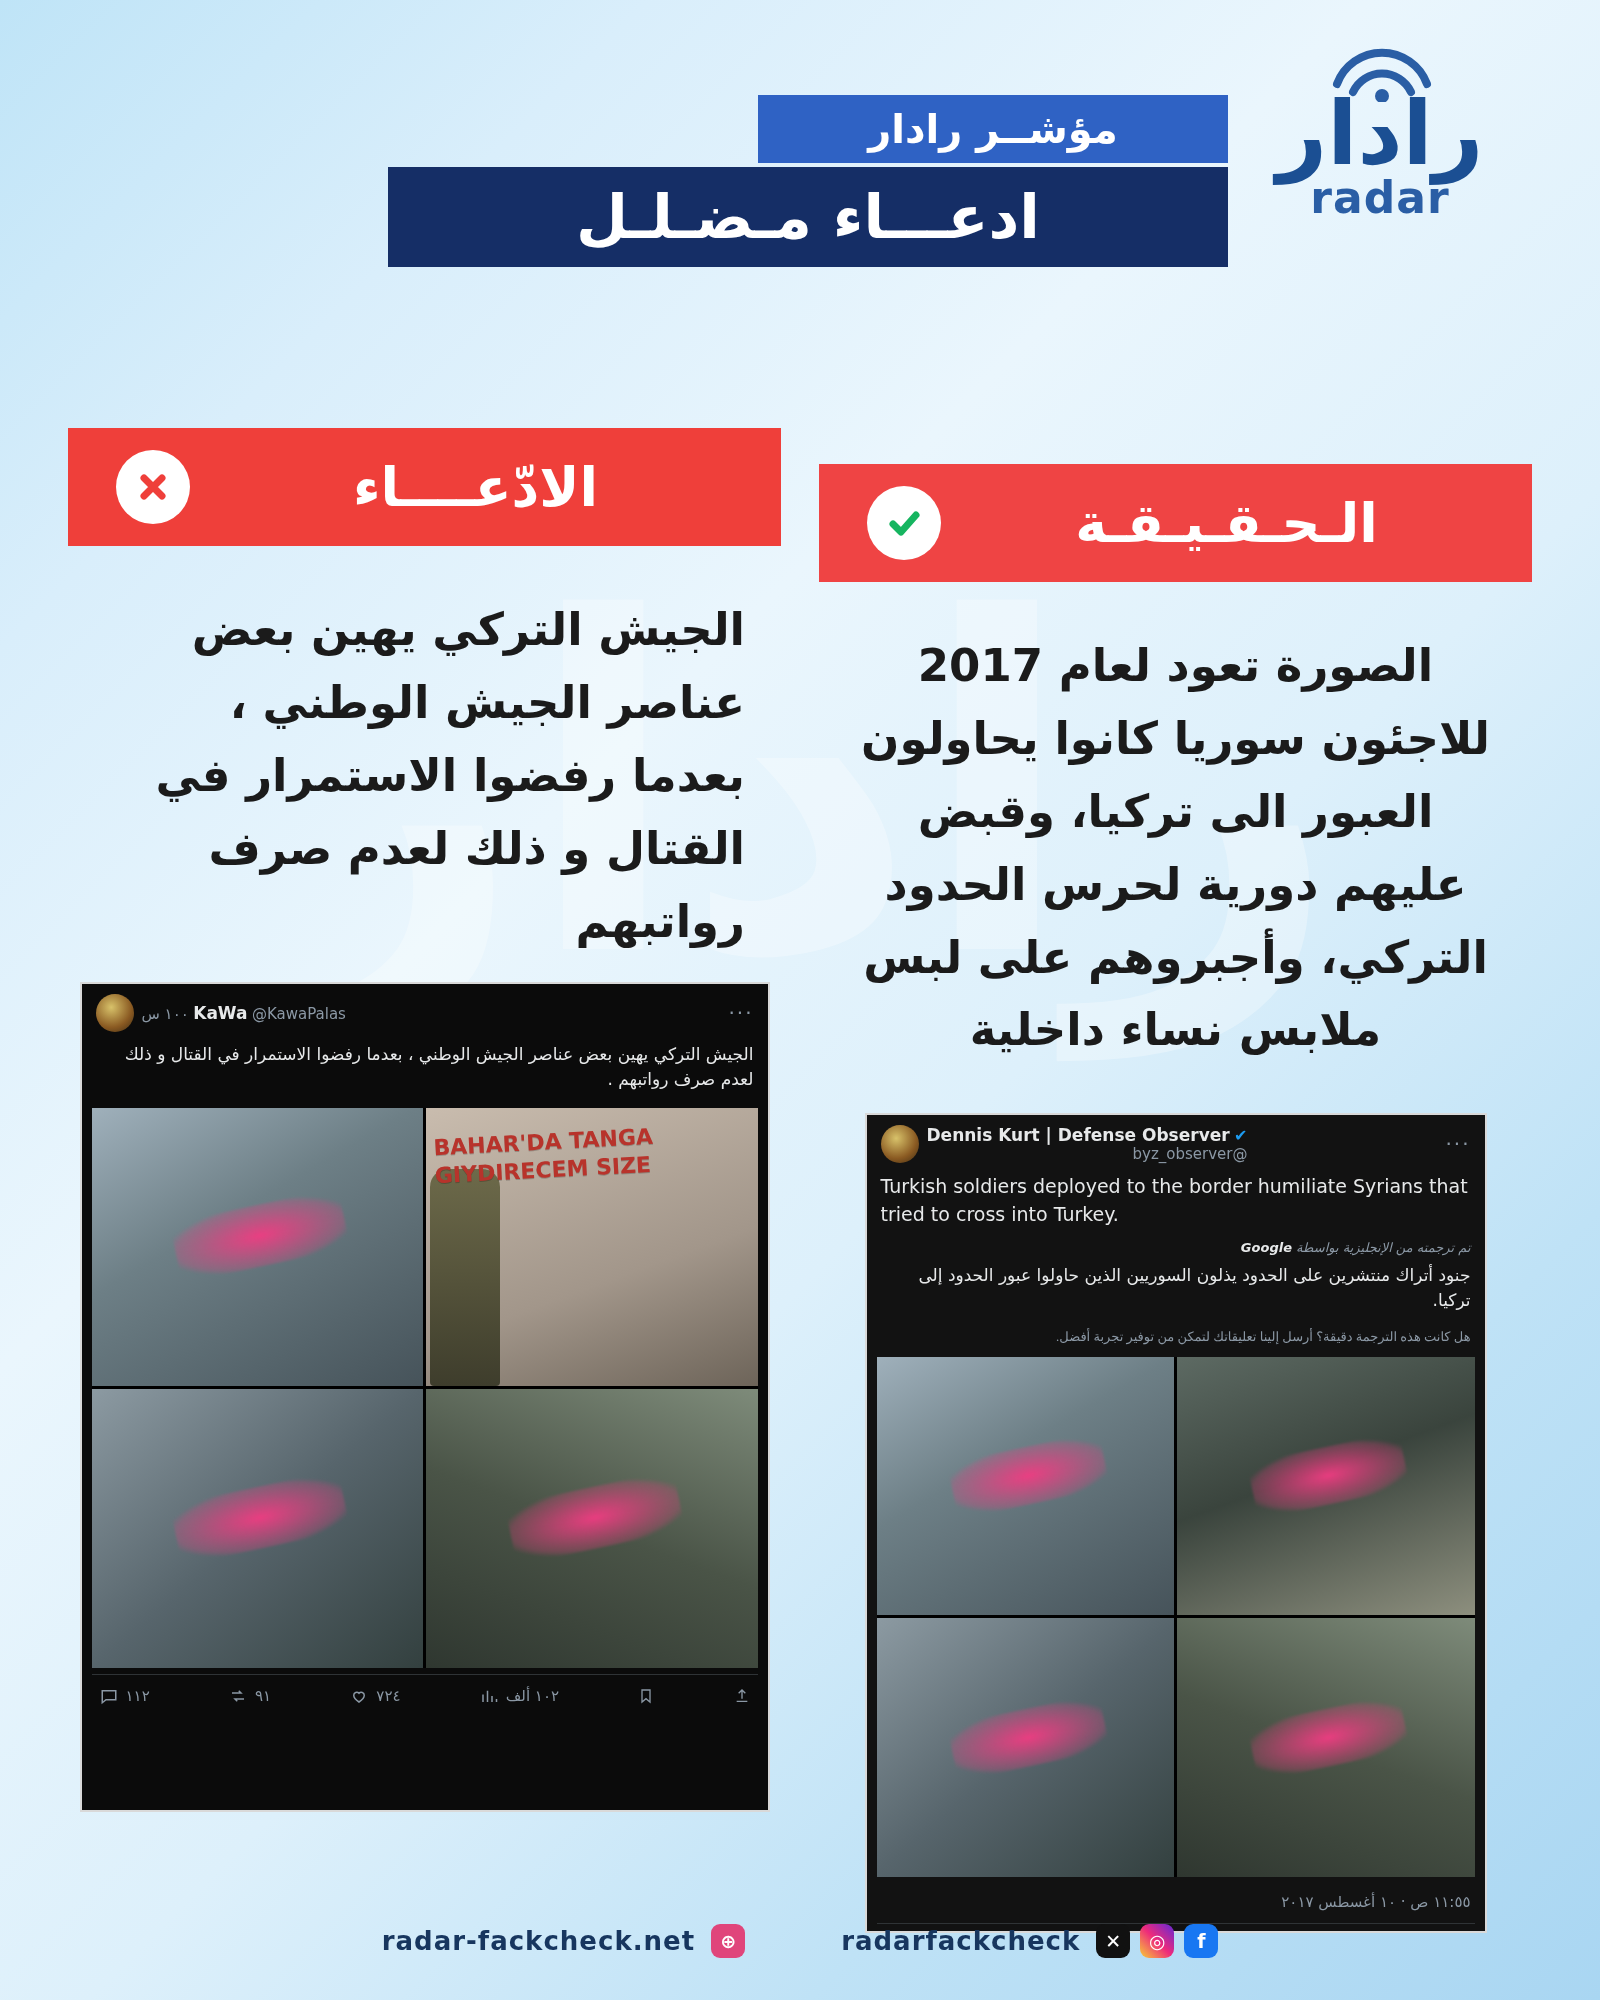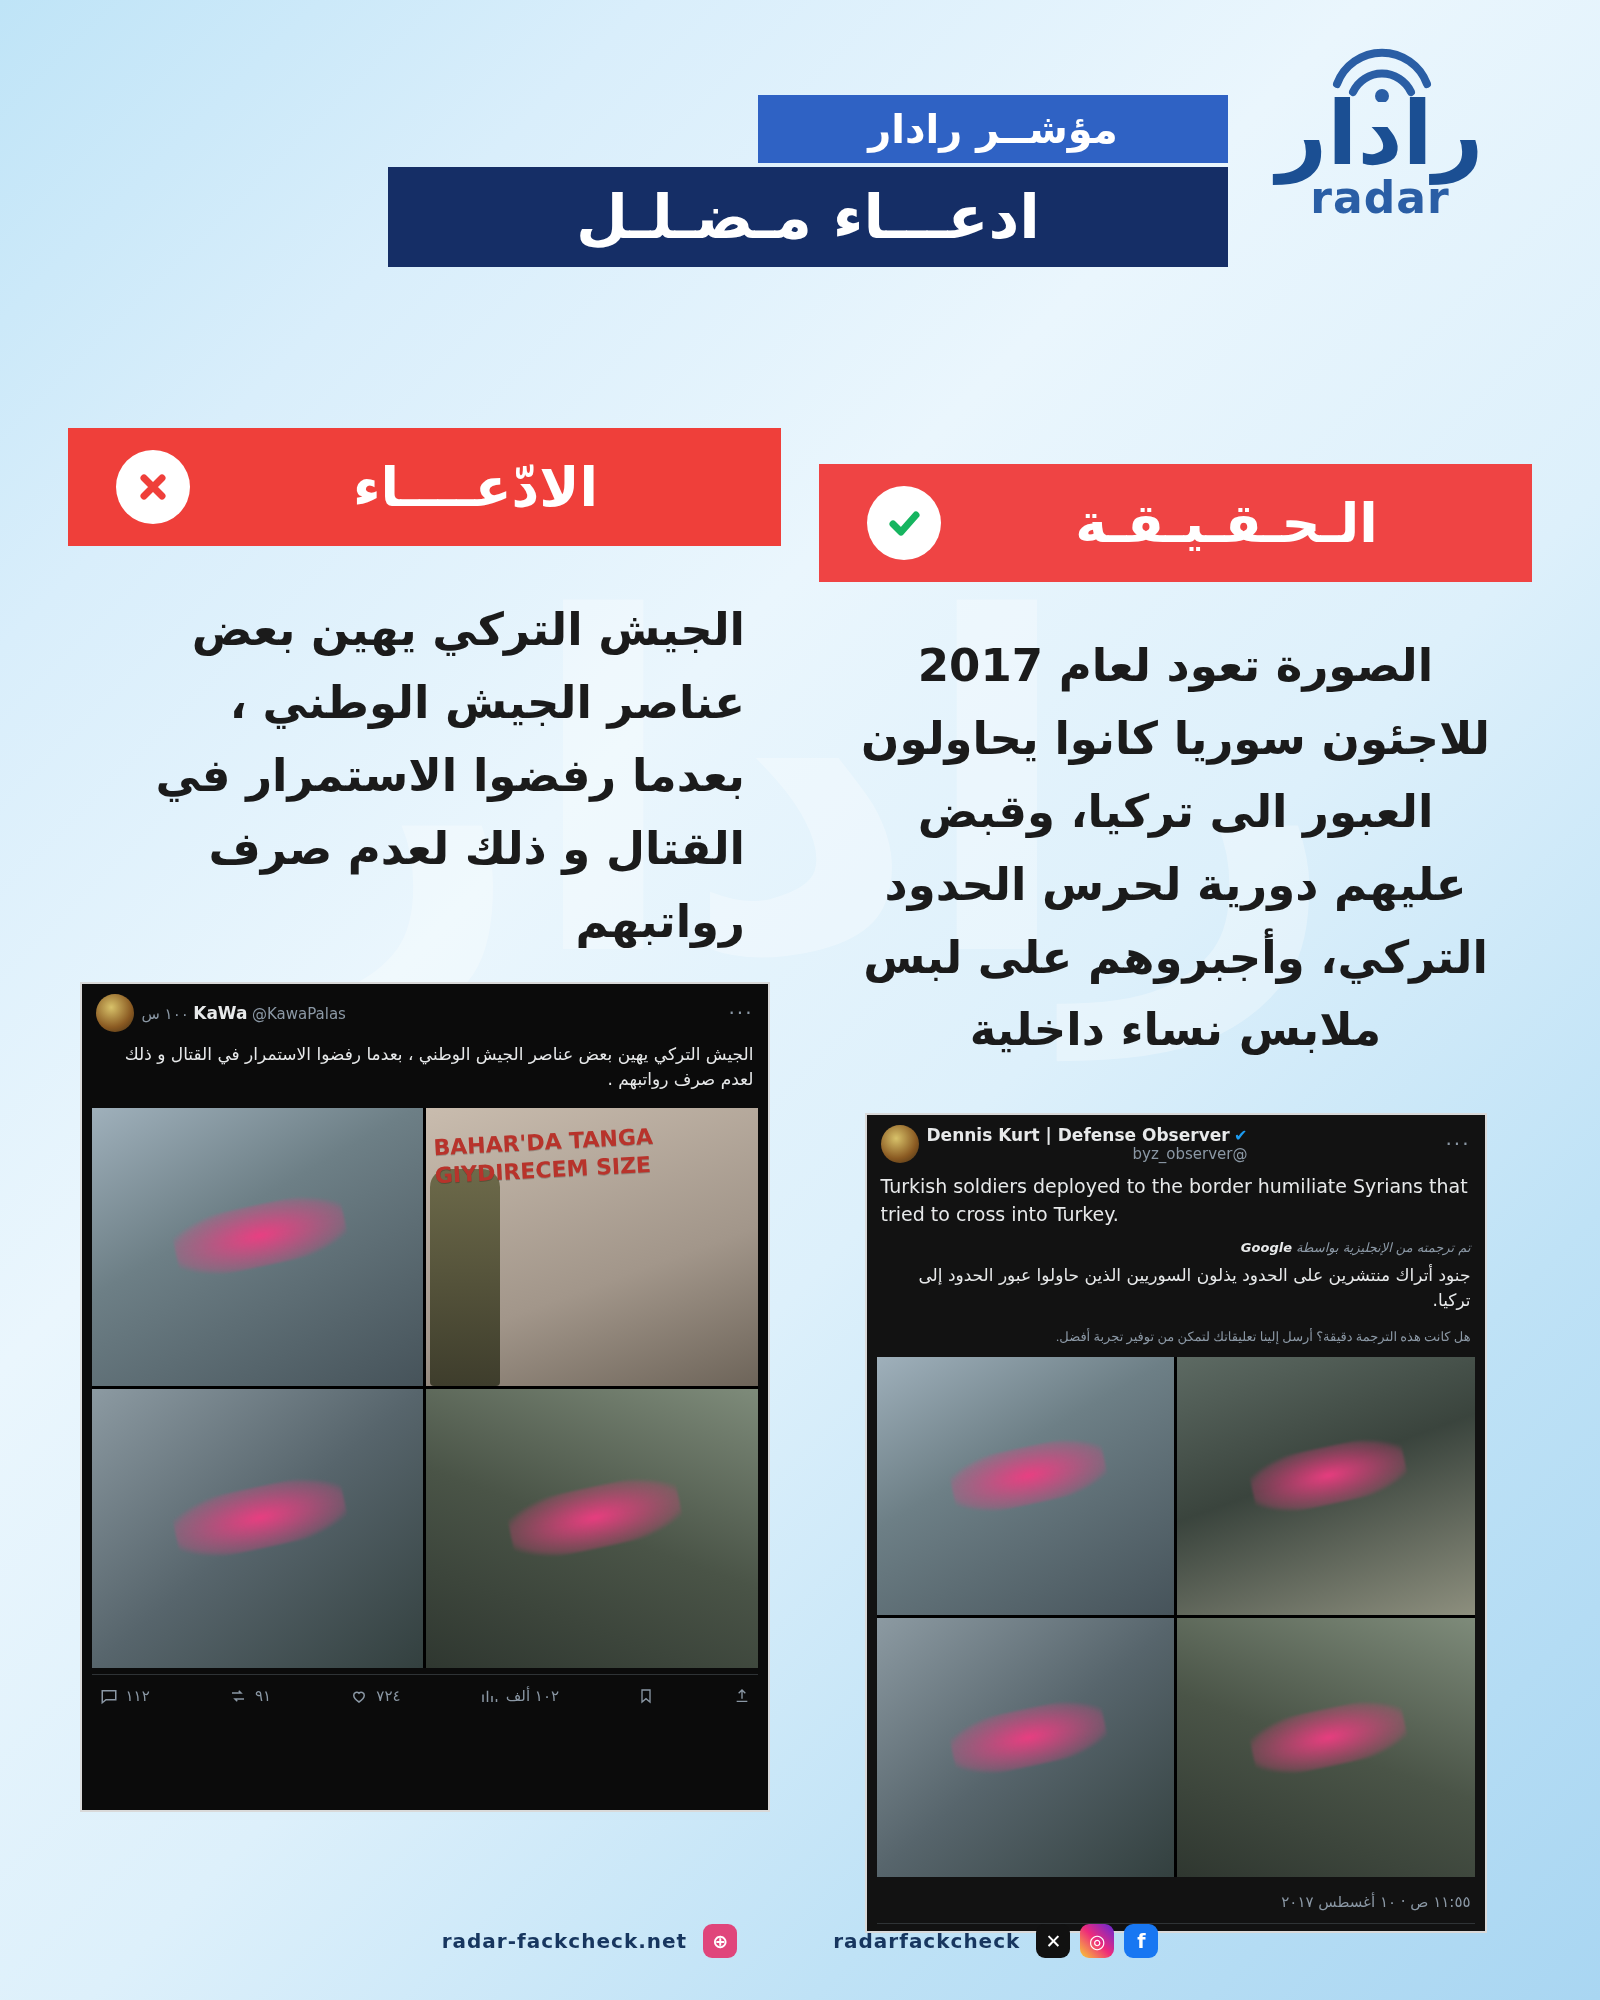--- a/index.html
+++ b/index.html
@@ -229,21 +229,21 @@
   .act svg { display:block; }
 
   
   .footer {
     position: absolute;
     bottom: 42px; left: 0; right: 0;
     display: flex; flex-direction: row; align-items: center; justify-content: center;
     gap: 96px;
   }
   .f-group { display: flex; flex-direction: row; align-items: center; gap: 16px; }
-  .f-text { font-size: 20px; color: #17365f; font-weight: bold; letter-spacing: 1px; direction: ltr; text-align: right; }
+  .f-text { font-size: 26px; color: #17365f; font-weight: bold; letter-spacing: 1px; direction: ltr; text-align: right; }
   .f-icons { display: flex; flex-direction: row; gap: 10px; }
   .ic { width: 34px; height: 34px; border-radius: 9px; display:flex; align-items:center; justify-content:center; color:#fff; font-size:19px; font-weight: bold;}
   .ic.fb { background:#1877f2; }
   .ic.ig { background: linear-gradient(45deg,#f9ce34,#ee2a7b,#6228d7); }
   .ic.x  { background:#111111; }
   .ic.web{ background:#e0457b; }
 </style>
 </head>
 <body>
 

